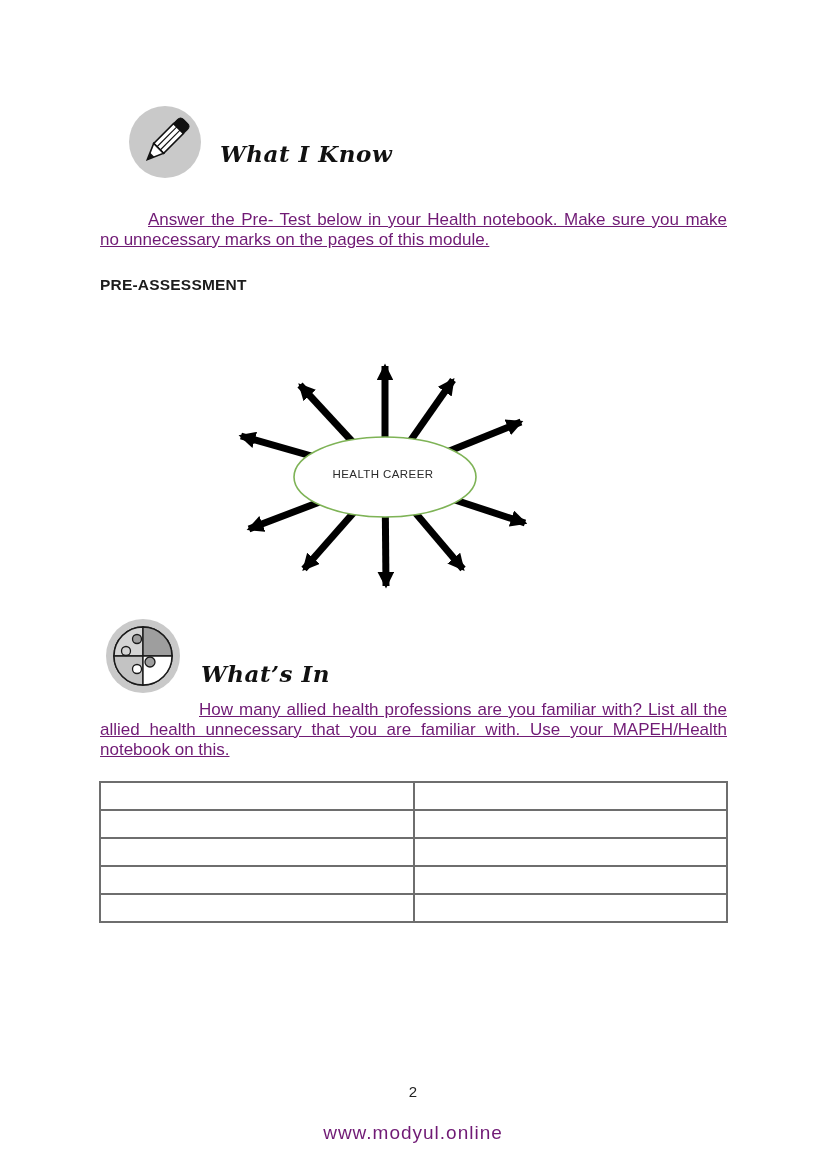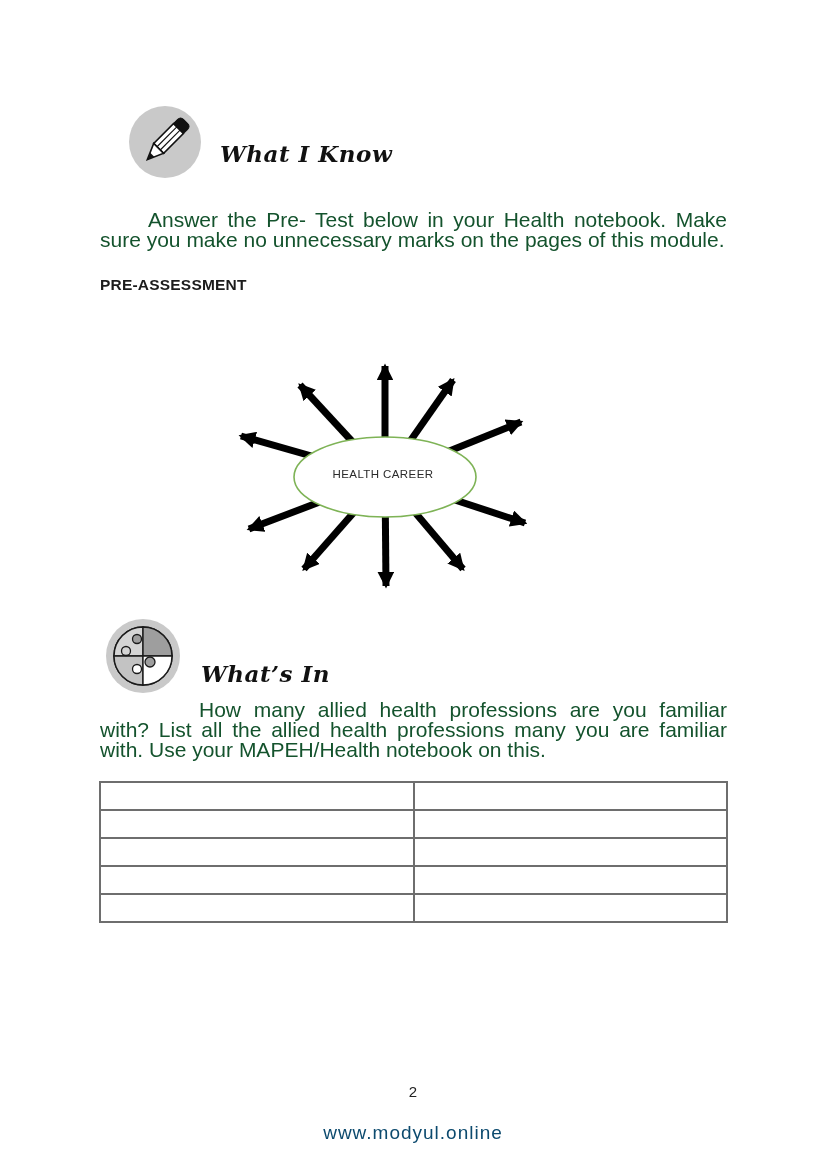--- a/index.html
+++ b/index.html
@@ -23,24 +23,25 @@
     font-style: italic;
     font-size: 23px;
     letter-spacing: 0.5px;
     color: #111111;
     white-space: nowrap;
   }
 
   
   .para {
     width: 627px;
-    font-size: 21px;
+    font-size: 17px;
     line-height: 20px;
     text-align: justify;
-    color: #14532d;
+    color: #701a75;
+    text-decoration: underline;
   }
   .indent-half  { text-indent: 48px; }
   .indent-one   { text-indent: 99px; }
 
   .bold-label {
     font-size: 15.5px;
     font-weight: bold;
     color: #1c1c1c;
     letter-spacing: 0.2px;
   }
@@ -61,21 +62,21 @@
     width: 826px;
     text-align: center;
     font-size: 15px;
     color: #222222;
   }
   .watermark {
     width: 826px;
     text-align: center;
     font-size: 19px;
     letter-spacing: 1px;
-    color: #0c4a6e;
+    color: #701a75;
   }
 </style>
 </head>
 <body>
 
 <div class="page">
 
   <div class="abs" style="left:127px; top:104px;">
     <svg width="76" height="76" viewBox="0 0 76 76">
       <circle cx="38" cy="38" r="36" fill="#c9c9c9"></circle>
@@ -131,21 +132,21 @@
       <path d="M68,39 A29,29 0 0 1 39,68 L39,39 Z" fill="#ffffff" stroke="#1a1a1a" stroke-width="1.4"></path>
       <circle cx="33" cy="22" r="4.5" fill="#9e9e9e" stroke="#1a1a1a" stroke-width="1.3"></circle>
       <circle cx="22" cy="34" r="4.5" fill="#d5d5d5" stroke="#1a1a1a" stroke-width="1.3"></circle>
       <circle cx="46" cy="45" r="5" fill="#9e9e9e" stroke="#1a1a1a" stroke-width="1.3"></circle>
       <circle cx="33" cy="52" r="4.5" fill="#ffffff" stroke="#1a1a1a" stroke-width="1.3"></circle>
     </svg>
   </div>
 
   <div class="abs section-title" style="left:201px; top:660px;">What’s In</div>
 
-  <p class="abs para indent-one" style="left:100px; top:700px;">How many allied health professions are you familiar with? List all the allied health professions many you are familiar with. Use your MAPEH/Health notebook on this.</p>
+  <p class="abs para indent-one" style="left:100px; top:700px;">How many allied health professions are you familiar with? List all the allied health unnecessary that you are familiar with. Use your MAPEH/Health notebook on this.</p>
 
   <table class="blank-table abs" style="left:99px; top:781px;">
     <tbody id="answer-table-body">
         <tr>
           <td></td>
           <td></td>
         </tr>
         <tr>
           <td></td>
           <td></td>

